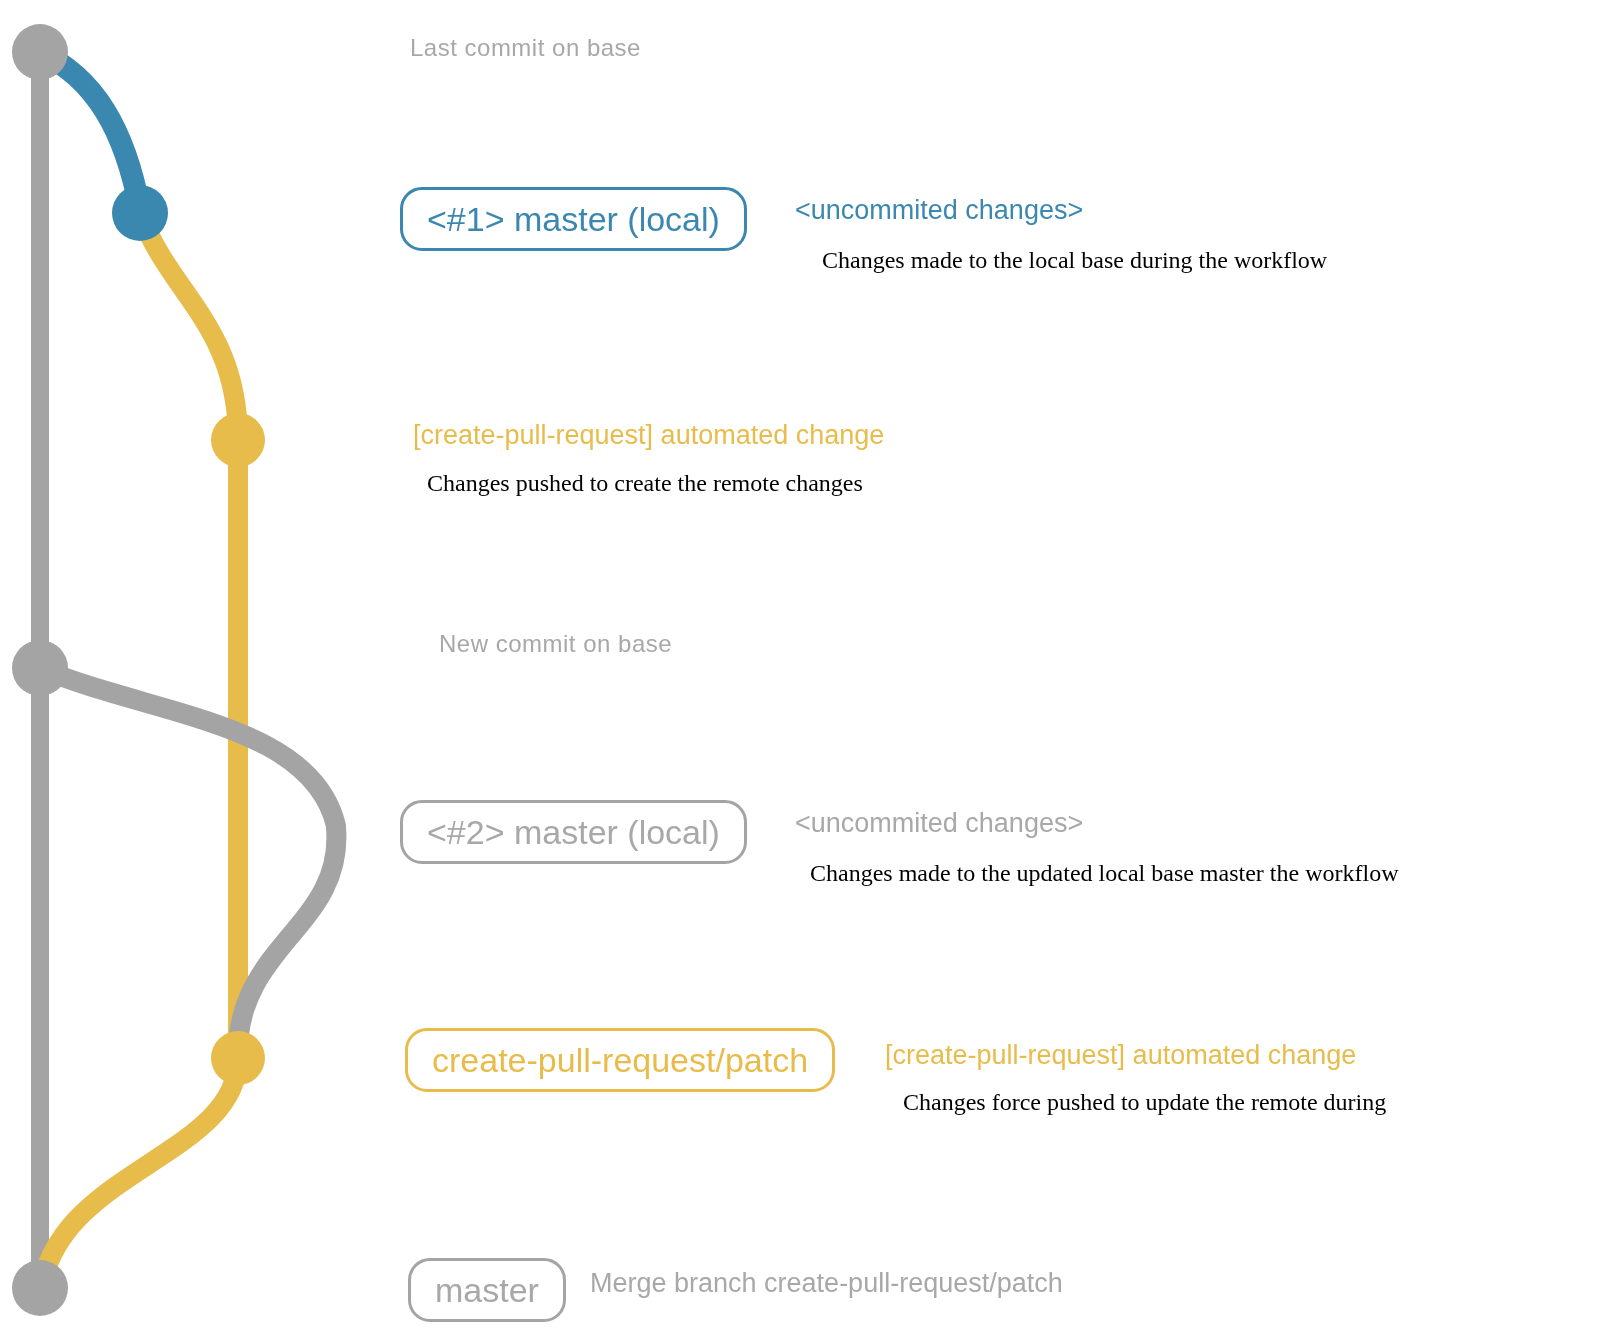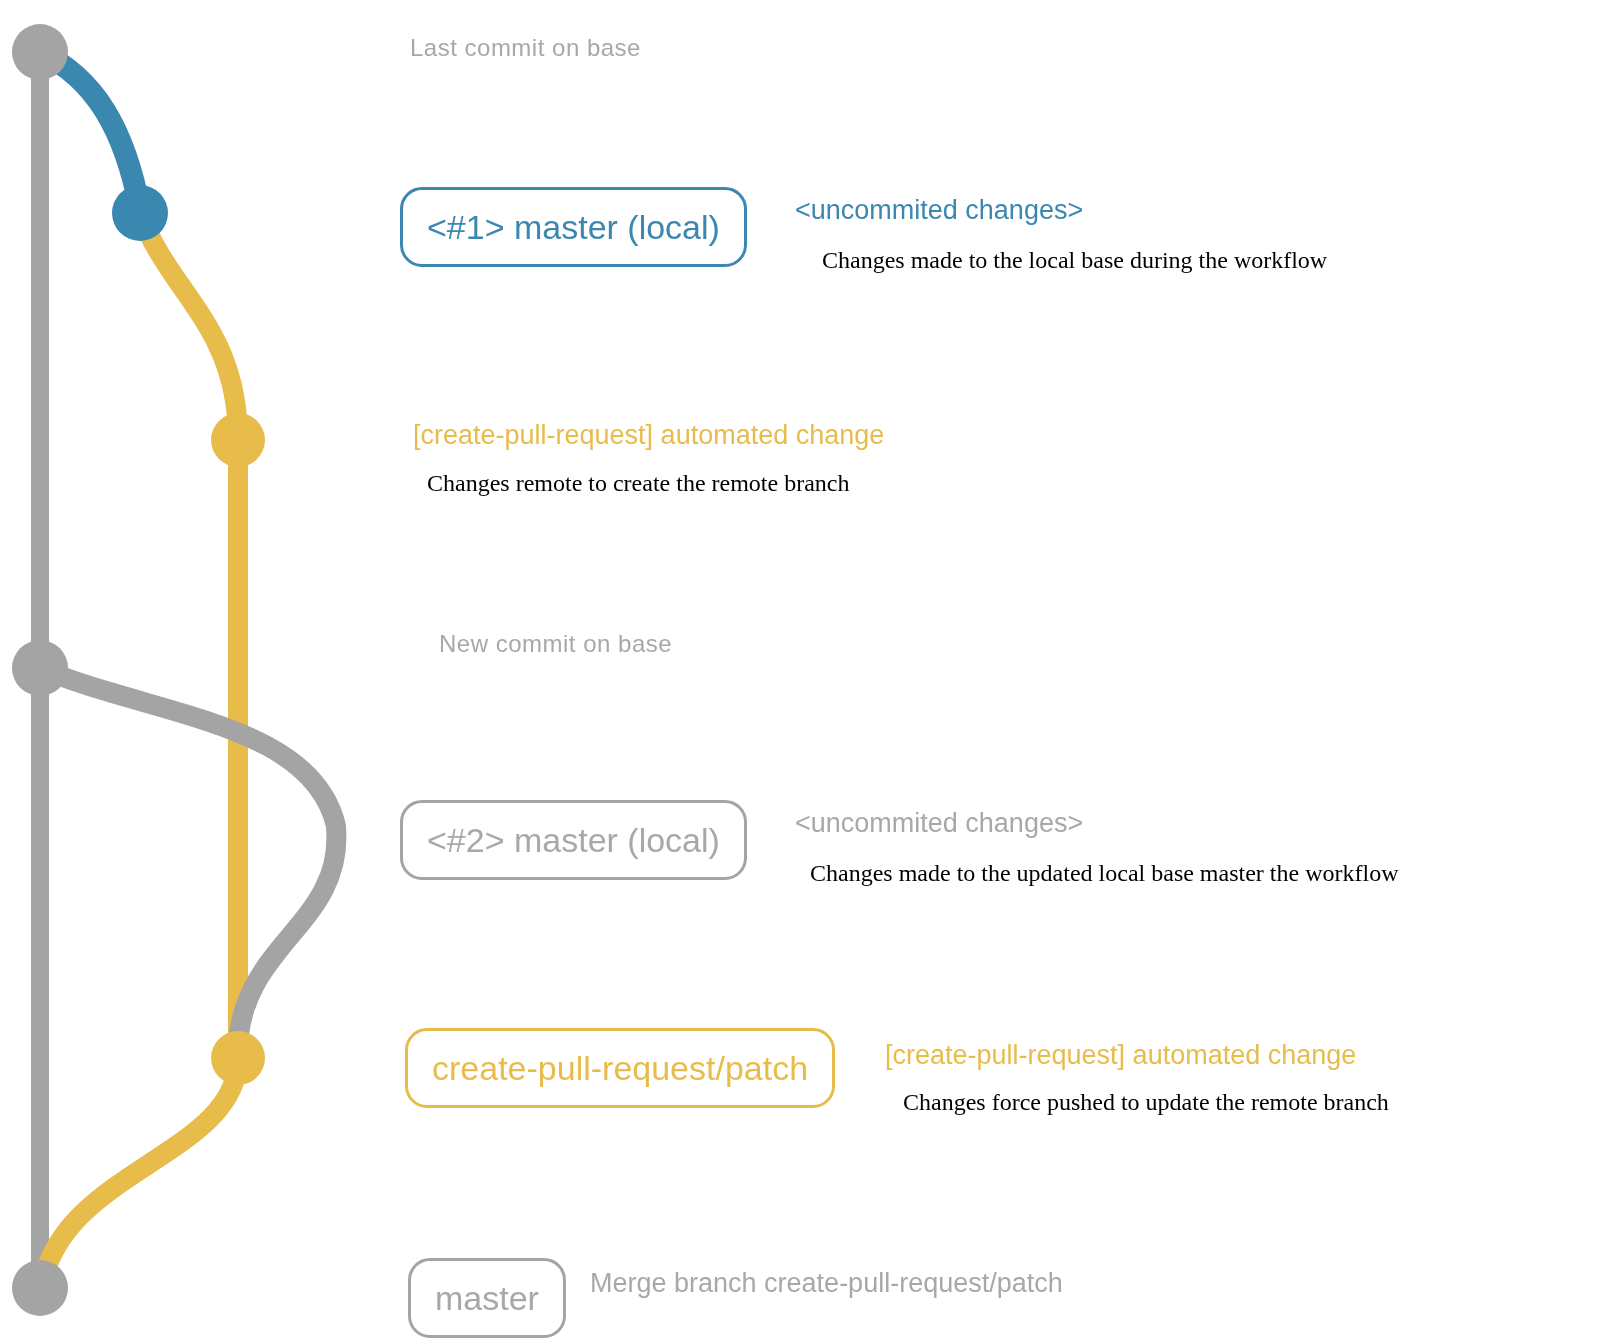--- a/index.html
+++ b/index.html
@@ -24,21 +24,21 @@
   .abs { position: absolute; white-space: nowrap; }
   .heading {
     font-size: 24px;
     letter-spacing: 0.5px;
   }
   .badge {
     display: flex;
     align-items: center;
     justify-content: center;
     height: 58px;
-    padding: 8px 24px;
+    padding: 0 24px;
     border: 3px solid;
     border-radius: 22px;
     font-size: 34px;
     box-sizing: content-box;
   }
   .branch-label {
     font-size: 27px;
   }
   .desc {
     font-family: "Liberation Serif", serif;
@@ -70,26 +70,26 @@
   <circle cx="238" cy="1058" r="27" fill="#e8bc4b"></circle>
 </svg>
 
 <div class="abs heading" style="left: 410px; top: 34px; color: rgb(168, 168, 168);">Last commit on base</div>
 
 <div class="abs badge" style="left: 400px; top: 187px; color: rgb(58, 135, 176); border-color: rgb(58, 135, 176);">&lt;#1&gt; master (local)</div>
 <div class="abs branch-label" style="left: 795px; top: 195px; color: rgb(58, 135, 176);">&lt;uncommited changes&gt;</div>
 <div class="abs desc" style="left: 822px; top: 247px; color: rgb(0, 0, 0);">Changes made to the local base during the workflow</div>
 
 <div class="abs branch-label" style="left: 413px; top: 420px; color: rgb(232, 188, 75);">[create-pull-request] automated change</div>
-<div class="abs desc" style="left: 427px; top: 470px; color: rgb(0, 0, 0);">Changes remote to create the remote branch</div>
+<div class="abs desc" style="left: 427px; top: 470px; color: rgb(0, 0, 0);">Changes pushed to create the remote changes</div>
 
 <div class="abs heading" style="left: 410px; top: 630px; color: rgb(168, 168, 168); margin-left: 29px;">New commit on base</div>
 
 <div class="abs badge" style="left: 400px; top: 800px; color: rgb(168, 168, 168); border-color: rgb(164, 164, 164);">&lt;#2&gt; master (local)</div>
 <div class="abs branch-label" style="left: 795px; top: 808px; color: rgb(168, 168, 168);">&lt;uncommited changes&gt;</div>
 <div class="abs desc" style="left: 810px; top: 860px; color: rgb(0, 0, 0);">Changes made to the updated local base master the workflow</div>
 
 <div class="abs badge" style="left: 405px; top: 1028px; color: rgb(232, 188, 75); border-color: rgb(232, 188, 75);">create-pull-request/patch</div>
 <div class="abs branch-label" style="left: 885px; top: 1040px; color: rgb(232, 188, 75);">[create-pull-request] automated change</div>
-<div class="abs desc" style="left: 903px; top: 1089px; color: rgb(0, 0, 0);">Changes force pushed to update the remote branch</div>
+<div class="abs desc" style="left: 903px; top: 1089px; color: rgb(0, 0, 0);">Changes force pushed to update the remote during</div>
 
 <div class="abs badge" style="left: 408px; top: 1258px; color: rgb(168, 168, 168); border-color: rgb(164, 164, 164);">master</div>
 <div class="abs branch-label" style="left: 590px; top: 1268px; color: rgb(168, 168, 168);">Merge branch create-pull-request/patch</div>
 
 </body></html>

